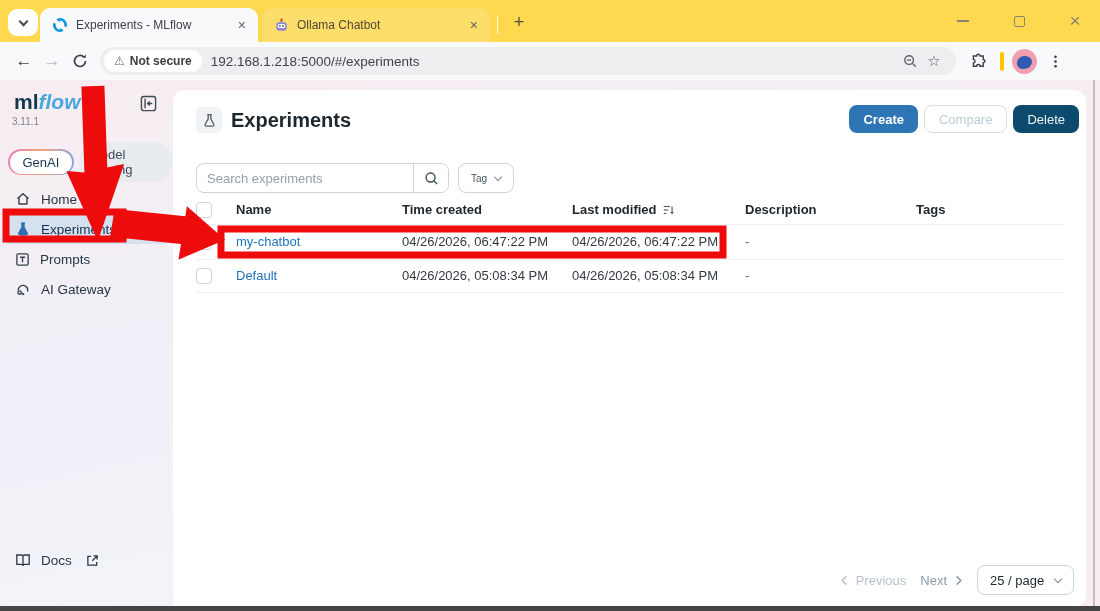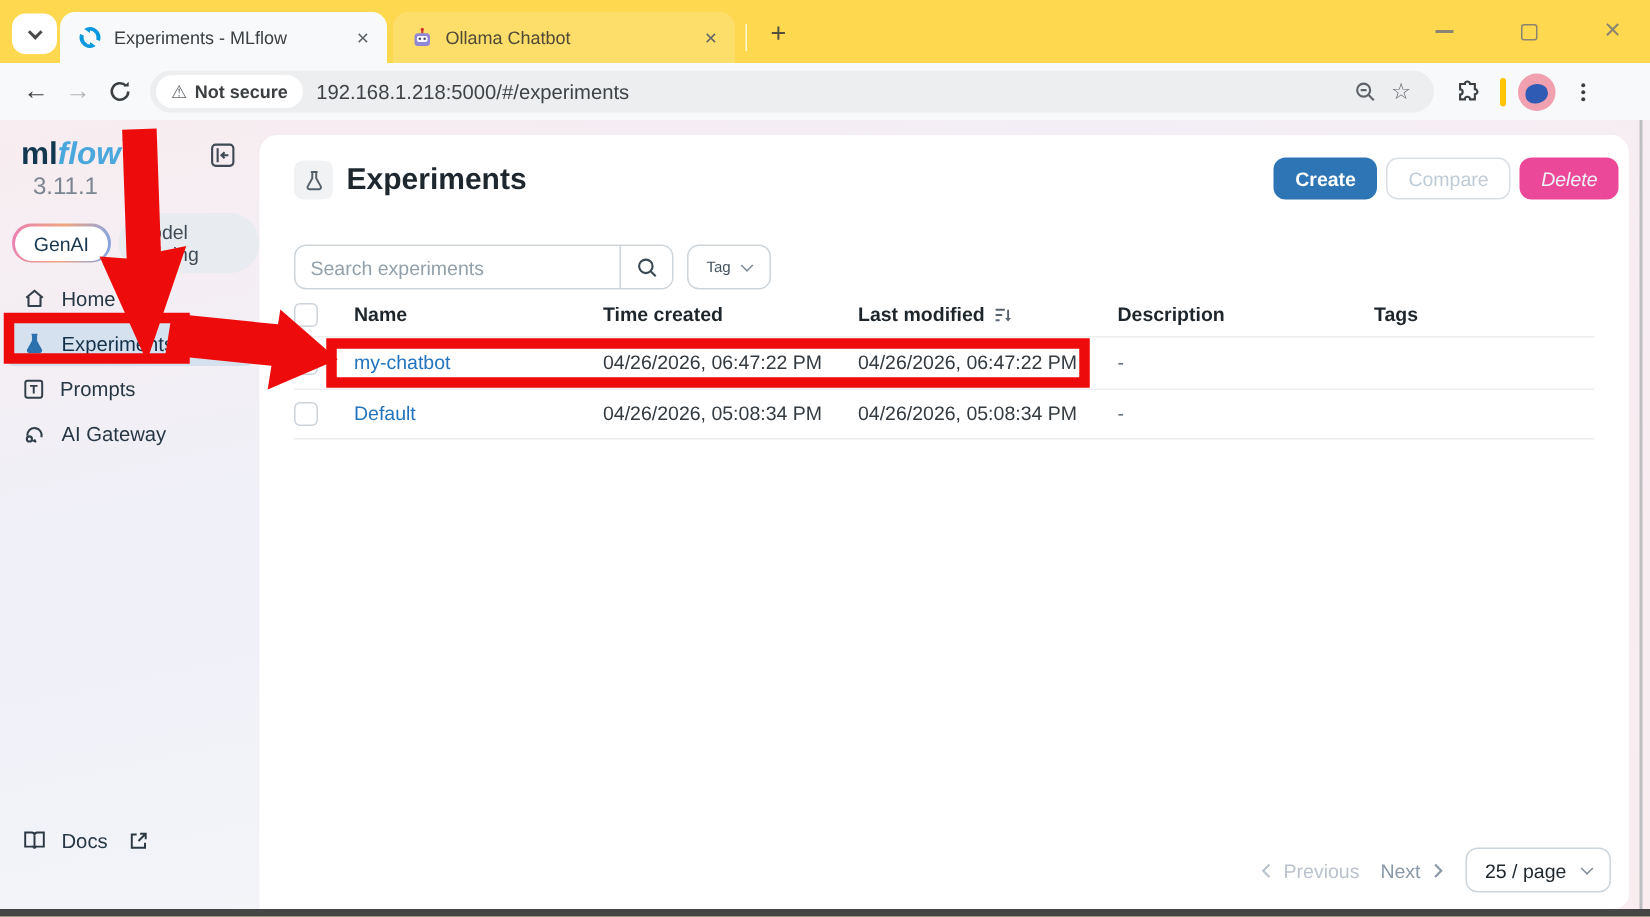--- a/index.html
+++ b/index.html
@@ -39,42 +39,42 @@
   .app { position:absolute; top:80px; left:0; right:0; bottom:5px; background:linear-gradient(115deg,#f8ebef 0%,#f3eef6 55%,#f9edf0 100%); }
   .edge-line { position:absolute; right:5px; top:0; bottom:0; width:2px; background:#bcbec0; }
   .bottom-border { position:absolute; left:0; right:0; bottom:0; height:5px; background:#454545; }
 
   
   .sidebar { position:absolute; left:0; top:0; bottom:0; width:173px; background:linear-gradient(168deg,#f8edf0 0%,#eff0f8 55%,#f2f4f8 100%); }
   .logo { position:absolute; left:14px; top:10px; font-size:21px; letter-spacing:0; }
   .logo .ml { font-weight:700; color:#123850; }
   .logo .flow { font-style:italic; font-weight:600; color:#4aa7dc; }
   .logo .tick { color:#8fd0ef; font-size:12px; vertical-align:super; }
-  .version { position:absolute; left:22px; top:36px; font-size:16px; color:#7b8691; }
+  .version { position:absolute; left:12px; top:36px; font-size:10px; color:#7b8691; }
   .collapse-btn { position:absolute; right:16px; top:15px; cursor:pointer; }
   .mode-row { position:absolute; left:8px; top:62px; display:flex; gap:5px; align-items:center; }
   .pill-genai-wrap { padding:1.5px; border-radius:999px; background:linear-gradient(100deg,#e97fb5,#f2a57e 50%,#7fa5e9); cursor:pointer; }
   .pill-genai { background:#fff; border-radius:999px; padding:4px 13px; font-size:13px; color:#17364f; }
   .pill-model { background:#e8ebef; border-radius:999px; padding:5px 11px; font-size:13px; color:#3f4c58; cursor:pointer; }
   .nav { position:absolute; left:5px; right:5px; top:104px; }
   .nav-item { height:30px; display:flex; align-items:center; gap:10px; padding-left:10px; font-size:13.5px; color:#273746; border-radius:4px; cursor:pointer; }
   .nav-item.selected { background:#d5e1ee; color:#16314a; font-weight:400; }
   .side-footer { position:absolute; left:5px; right:5px; top:465px; }
   .ext-ic { margin-left:4px; }
 
   
   .card { position:absolute; left:173px; top:10px; right:14px; bottom:0; background:#fff; border-radius:12px 12px 10px 0; }
   .page-head { position:absolute; left:23px; top:17px; display:flex; align-items:center; gap:9px; }
   .title-icon-box { width:26px; height:26px; background:#f1f2f3; border-radius:6px; display:flex; align-items:center; justify-content:center; }
   .page-title { font-size:20px; font-weight:700; color:#1f272e; }
   .head-btns { position:absolute; top:15px; right:7px; display:flex; gap:6px; }
   .btn { height:28px; border-radius:8px; font-size:13px; display:flex; align-items:center; padding:0 14px; cursor:pointer; border:none; font-family:inherit; }
   .btn-create { background:#2e75b5; color:#fff; font-weight:600; }
   .btn-compare { background:#fff; border:1px solid #d9dfe5; color:#bfccd7; }
-  .btn-delete { background:#ec4899; color:#eef3f7;font-style:italic; }
+  .btn-delete { background:#0c4a6e; color:#eef3f7; }
   .filter-row { position:absolute; left:23px; top:73px; display:flex; gap:9px; }
   .search-wrap { display:flex; width:253px; height:30px; border:1px solid #cdd5db; border-radius:8px; background:#fff; overflow:hidden; }
   .search-wrap input { flex:1; border:none; outline:none; padding:0 10px; font-size:13px; color:#33404b; font-family:inherit; background:transparent; }
   .search-wrap input::placeholder { color:#92a0ab; }
   .search-btn { width:35px; border-left:1px solid #cdd5db; display:flex; align-items:center; justify-content:center; cursor:pointer; background:#fff; }
   .tag-btn { height:30px; border:1px solid #cdd5db; border-radius:8px; background:#fff; display:flex; align-items:center; gap:8px; padding:0 12px; font-size:10px; color:#44525e; cursor:pointer; }
   .chev-sm { width:6px; height:6px; border-right:1.5px solid #7d8b97; border-bottom:1.5px solid #7d8b97; transform:rotate(45deg); margin-top:-3px; }
 
   .table { position:absolute; left:23px; right:23px; top:105px; font-size:13px; }
   .trow { display:grid; grid-template-columns:40px 166px 170px 173px 171px 1fr; align-items:center; }

